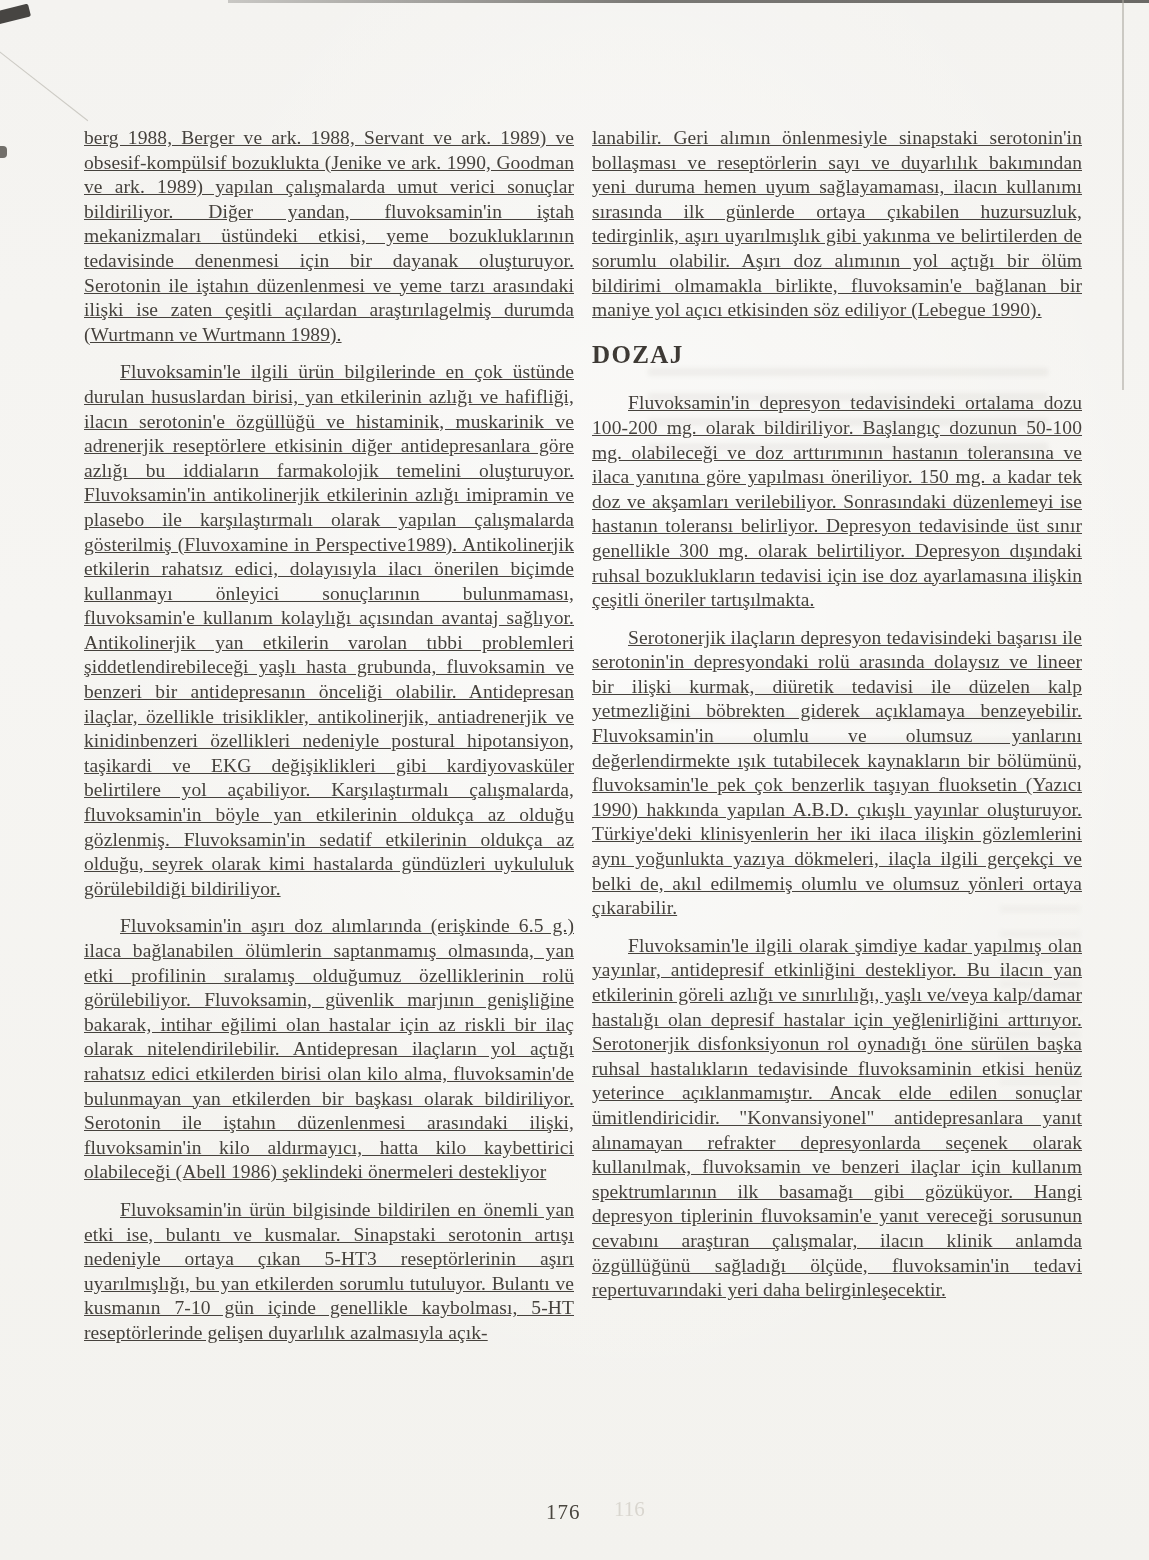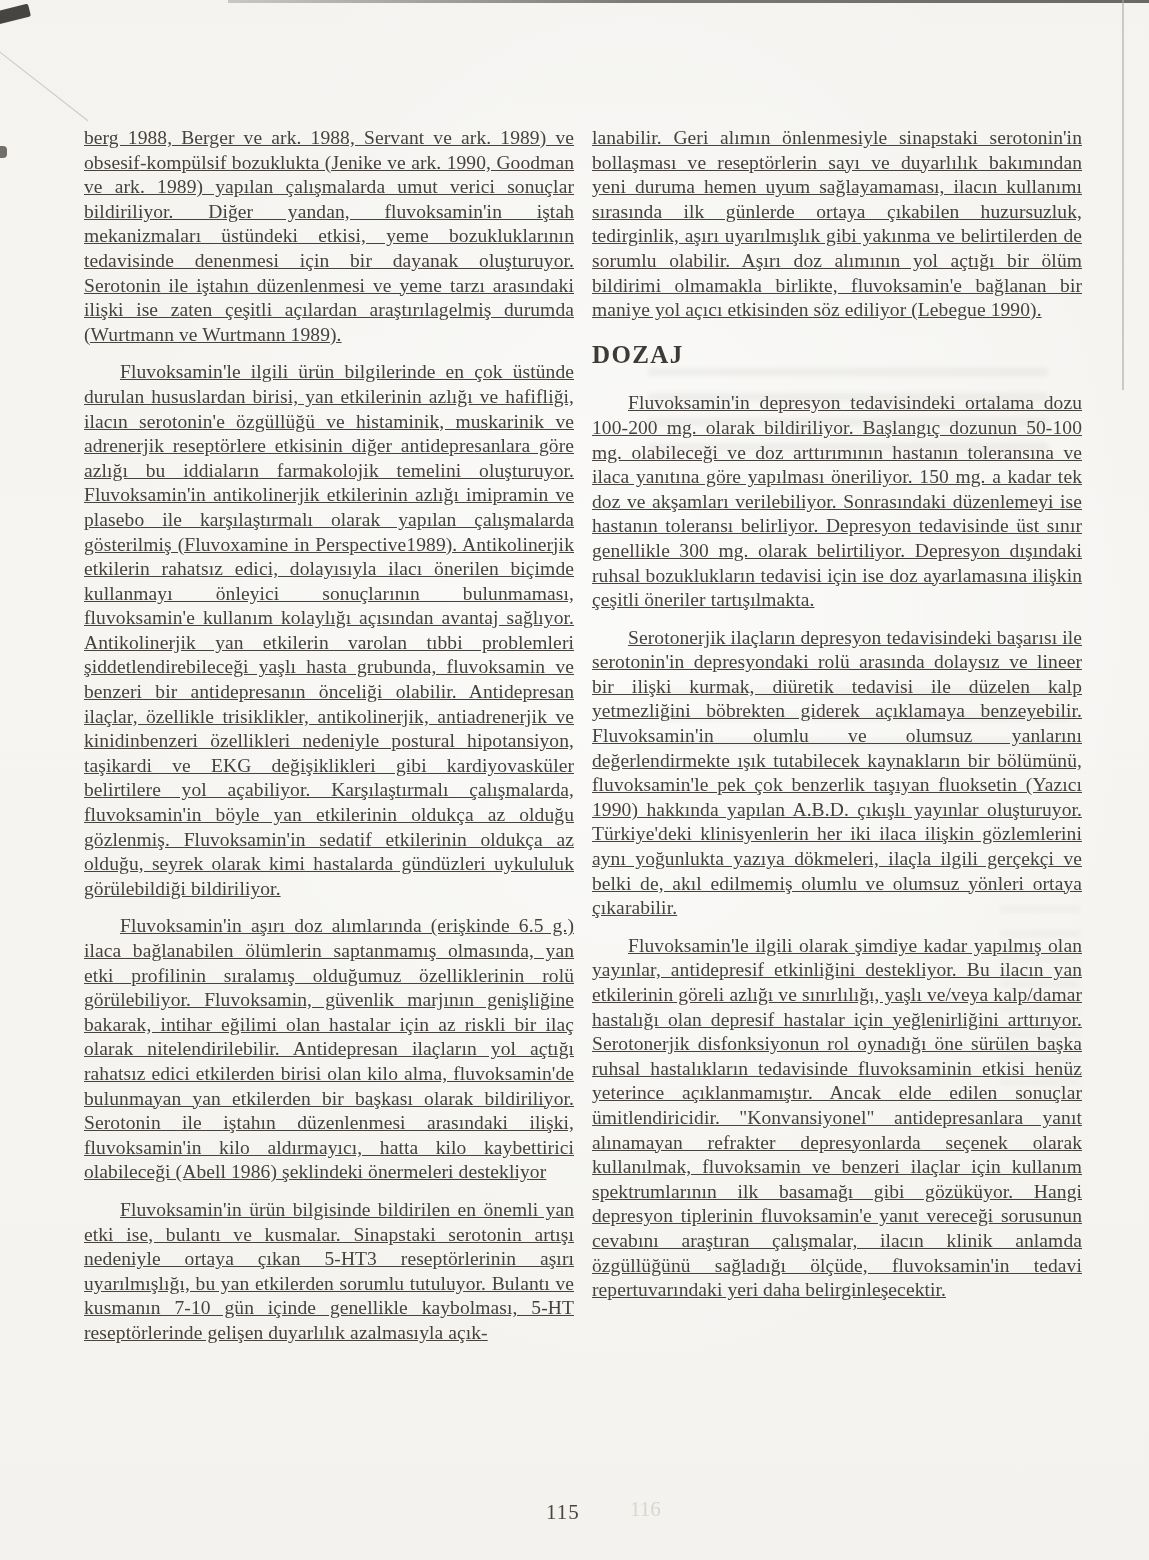--- a/index.html
+++ b/index.html
@@ -103,21 +103,21 @@
 
   .page-number {
     position: absolute;
     top: 1500px; left: 546px;
     font-size: 21px;
     letter-spacing: 1px;
     color: #4a463f;
   }
   .ghost-page-number {
     position: absolute;
-    top: 1497px; left: 630px;
+    top: 1497px; left: 614px;
     font-size: 21px;
     color: #d9d6cf;
     filter: blur(0.6px);
   }
 </style>
 </head>
 <body>
 
 <div class="scan-page">
 
@@ -139,16 +139,16 @@
   </div>
 
   <div class="col col-right">
     <p>lanabilir. Geri alımın önlenmesiyle sinapstaki serotonin'in bollaşması ve reseptörlerin sayı ve duyarlılık bakımından yeni duruma hemen uyum sağlayamaması, ilacın kullanımı sırasında ilk günlerde ortaya çıkabilen huzursuzluk, tedirginlik, aşırı uyarılmışlık gibi yakınma ve belirtilerden de sorumlu olabilir. Aşırı doz alımının yol açtığı bir ölüm bildirimi olmamakla birlikte, fluvoksamin'e bağlanan bir maniye yol açıcı etkisinden söz ediliyor (Lebegue 1990).</p>
     <h2>DOZAJ</h2>
     <p class="indent">Fluvoksamin'in depresyon tedavisindeki ortalama dozu 100-200 mg. olarak bildiriliyor. Başlangıç dozunun 50-100 mg. olabileceği ve doz arttırımının hastanın toleransına ve ilaca yanıtına göre yapılması öneriliyor. 150 mg. a kadar tek doz ve akşamları verilebiliyor. Sonrasındaki düzenlemeyi ise hastanın toleransı belirliyor. Depresyon tedavisinde üst sınır genellikle 300 mg. olarak belirtiliyor. Depresyon dışındaki ruhsal bozuklukların tedavisi için ise doz ayarlamasına ilişkin çeşitli öneriler tartışılmakta.</p>
     <p class="indent">Serotonerjik ilaçların depresyon tedavisindeki başarısı ile serotonin'in depresyondaki rolü arasında dolaysız ve lineer bir ilişki kurmak, diüretik tedavisi ile düzelen kalp yetmezliğini böbrekten giderek açıklamaya benzeyebilir. Fluvoksamin'in olumlu ve olumsuz yanlarını değerlendirmekte ışık tutabilecek kaynakların bir bölümünü, fluvoksamin'le pek çok benzerlik taşıyan fluoksetin (Yazıcı 1990) hakkında yapılan A.B.D. çıkışlı yayınlar oluşturuyor. Türkiye'deki klinisyenlerin her iki ilaca ilişkin gözlemlerini aynı yoğunlukta yazıya dökmeleri, ilaçla ilgili gerçekçi ve belki de, akıl edilmemiş olumlu ve olumsuz yönleri ortaya çıkarabilir.</p>
     <p class="indent">Fluvoksamin'le ilgili olarak şimdiye kadar yapılmış olan yayınlar, antidepresif etkinliğini destekliyor. Bu ilacın yan etkilerinin göreli azlığı ve sınırlılığı, yaşlı ve/veya kalp/damar hastalığı olan depresif hastalar için yeğlenirliğini arttırıyor. Serotonerjik disfonksiyonun rol oynadığı öne sürülen başka ruhsal hastalıkların tedavisinde fluvoksaminin etkisi henüz yeterince açıklanmamıştır. Ancak elde edilen sonuçlar ümitlendiricidir. "Konvansiyonel" antidepresanlara yanıt alınamayan refrakter depresyonlarda seçenek olarak kullanılmak, fluvoksamin ve benzeri ilaçlar için kullanım spektrumlarının ilk basamağı gibi gözüküyor. Hangi depresyon tiplerinin fluvoksamin'e yanıt vereceği sorusunun cevabını araştıran çalışmalar, ilacın klinik anlamda özgüllüğünü sağladığı ölçüde, fluvoksamin'in tedavi repertuvarındaki yeri daha belirginleşecektir.</p>
   </div>
 
-  <div class="page-number">115</div>
+  <div class="page-number">176</div>
   <div class="ghost-page-number">116</div>
 
 </div>
 
 </body></html>

